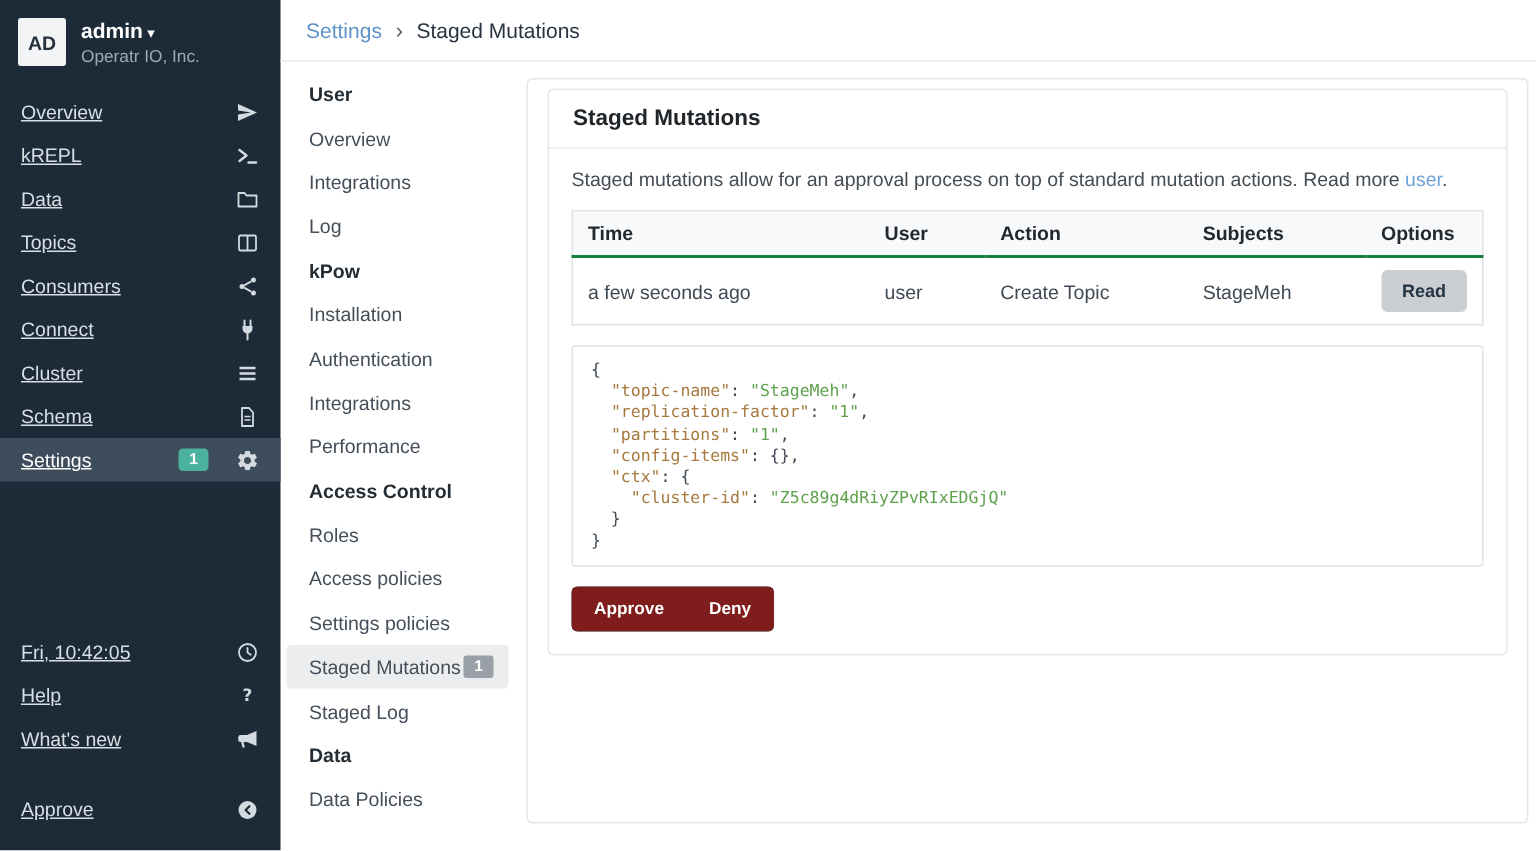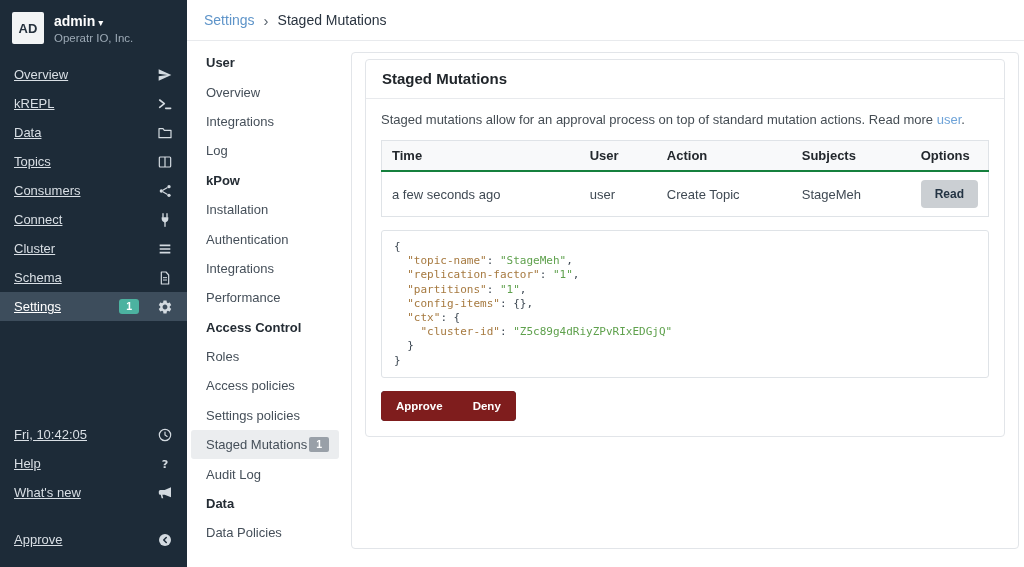--- a/index.html
+++ b/index.html
@@ -284,21 +284,21 @@
           <span class="menu-label" data-interactable="false">Access policies</span>
         </div>
         <div class="mrow menu-item" data-interactable="true">
           <span class="menu-label" data-interactable="false">Settings policies</span>
         </div>
         <div class="mrow menu-item selected" data-interactable="true">
           <span class="menu-label" data-interactable="false">Staged Mutations</span>
           <span class="badge badge-gray" data-interactable="false">1</span>
         </div>
         <div class="mrow menu-item" data-interactable="true">
-          <span class="menu-label" data-interactable="false">Audit Log</span>
+          <span class="menu-label" data-interactable="false">Staged Log</span>
         </div>
         <div class="mrow menu-header" data-interactable="false">Data</div>
         <div class="mrow menu-item" data-interactable="true">
           <span class="menu-label" data-interactable="false">Data Policies</span>
         </div>
       </nav>
 
     <section class="panel" data-interactable="false">
       <div class="card" data-interactable="false">
         <div class="card-header" data-interactable="false">Staged Mutations</div>

